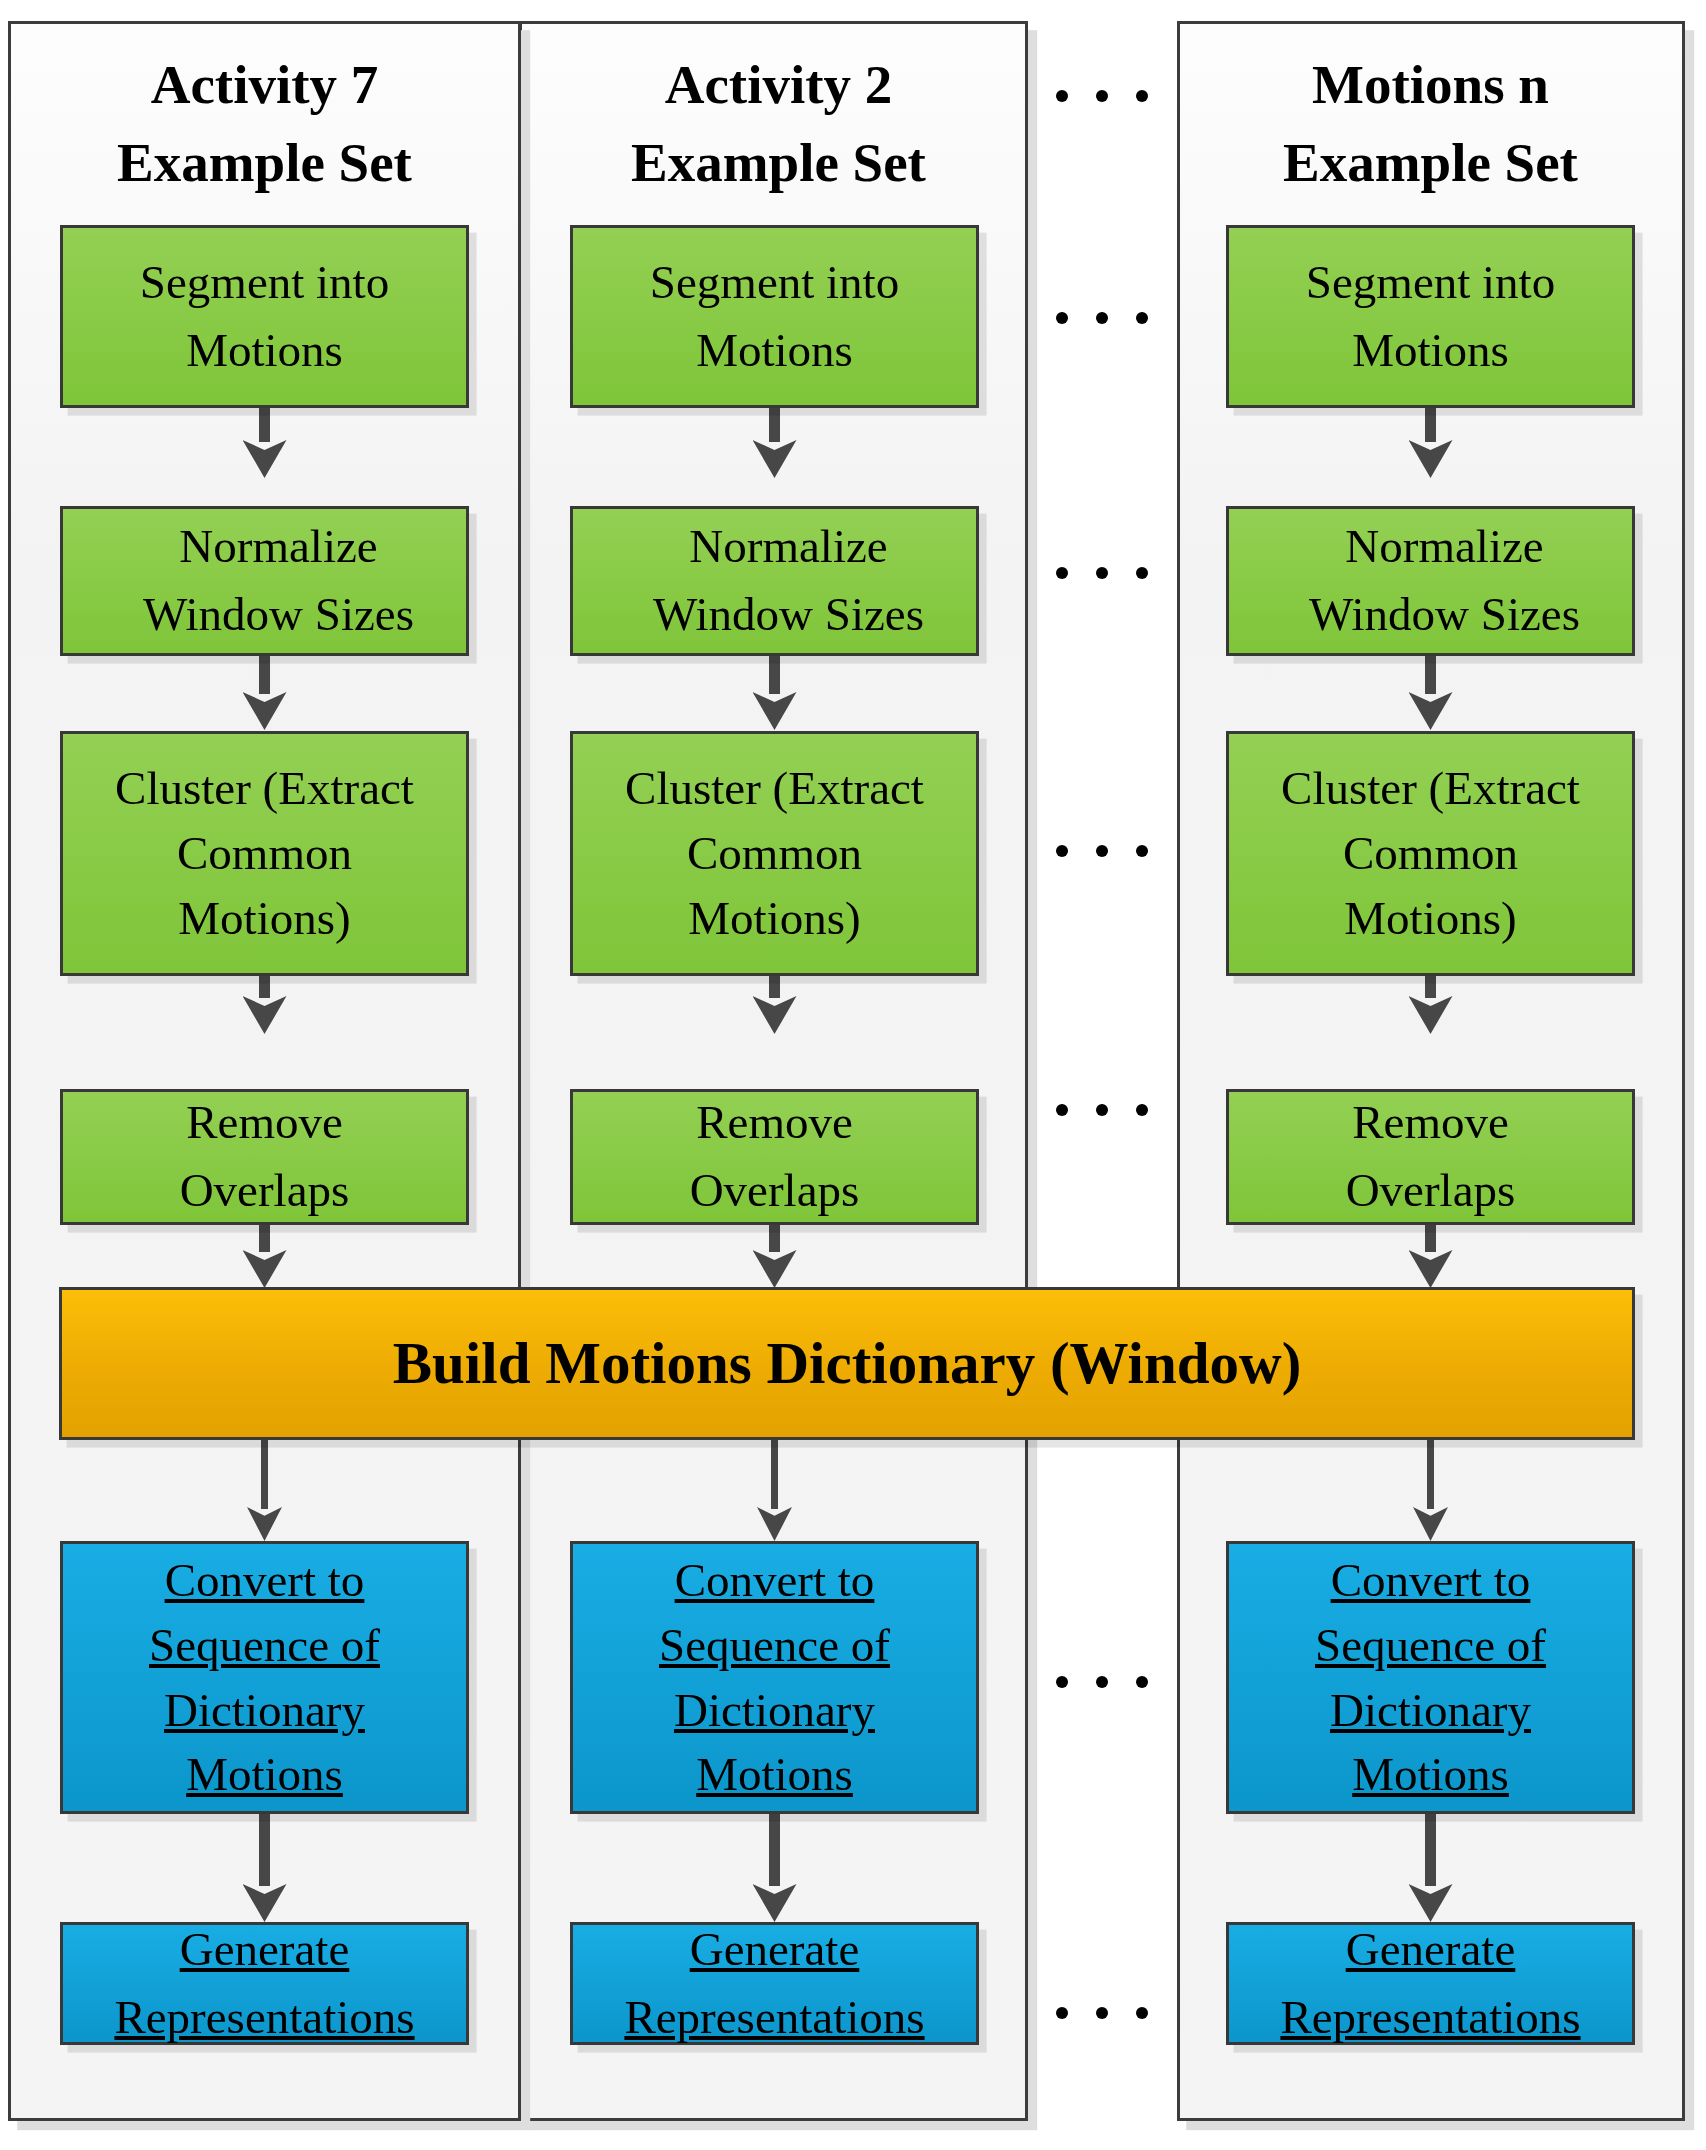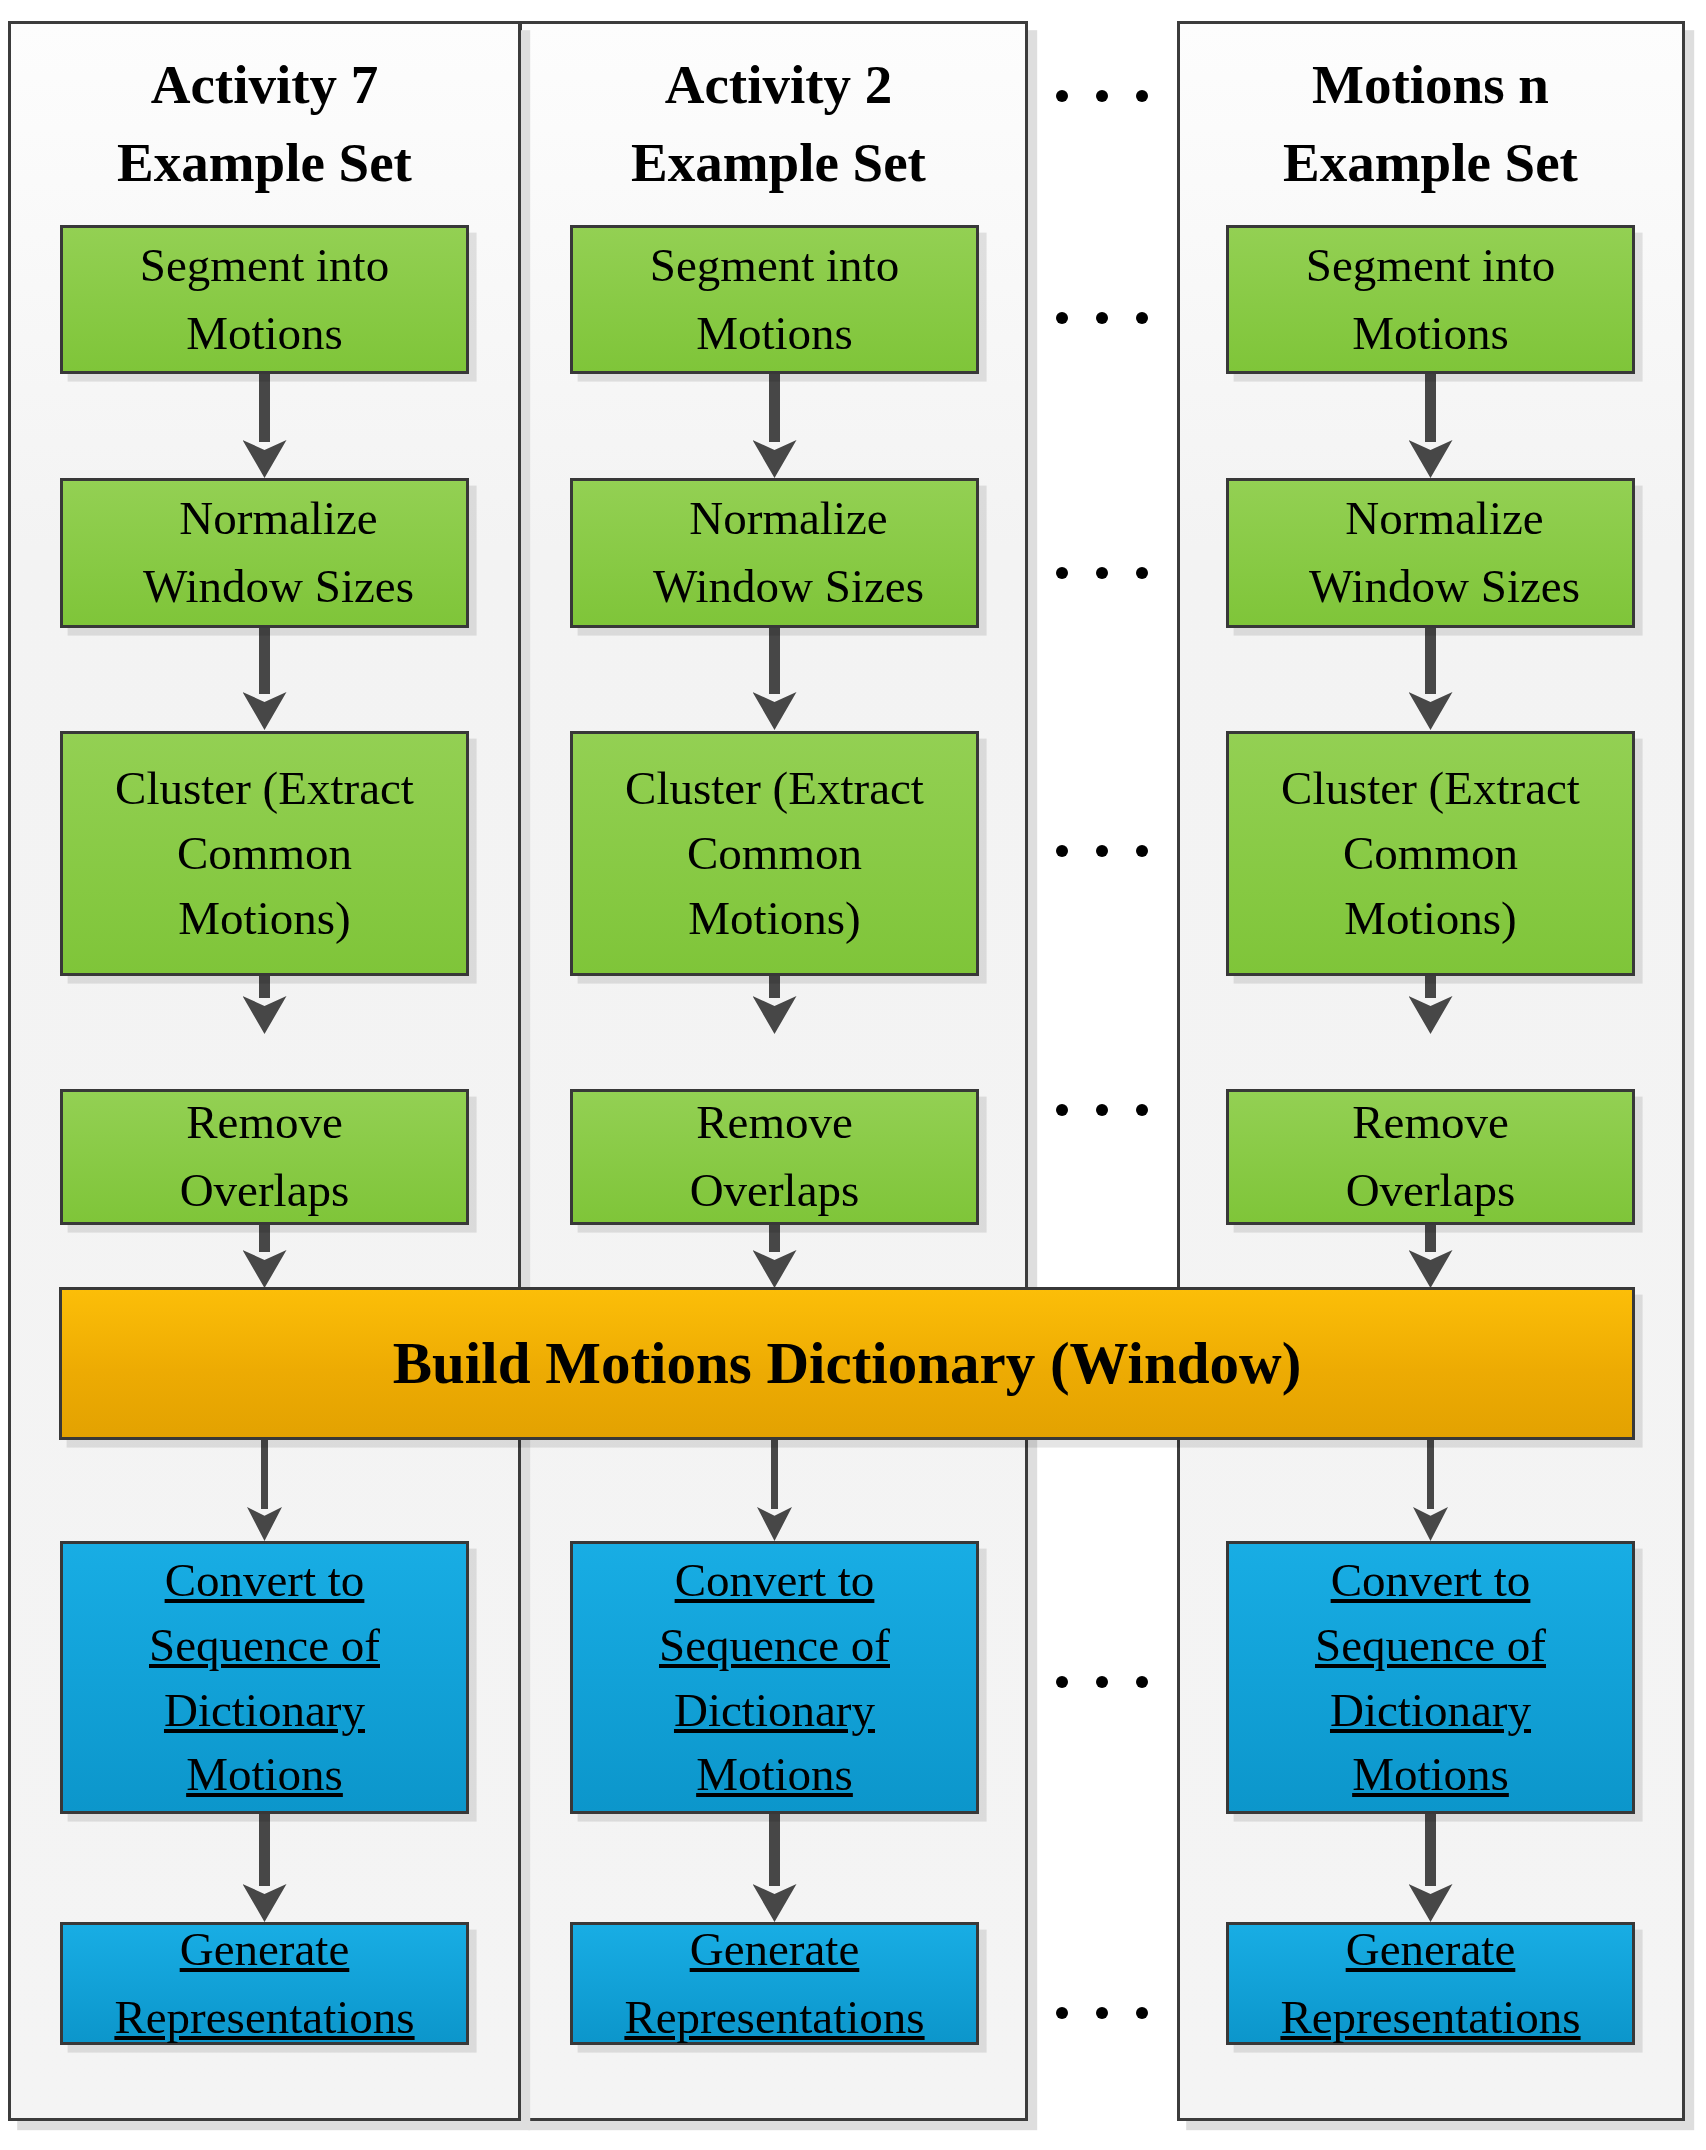--- a/index.html
+++ b/index.html
@@ -34,22 +34,22 @@
     position:absolute;width:409px;box-sizing:border-box;
     border:3.8px solid #383838;
     display:flex;align-items:center;justify-content:center;
     text-align:center;font-size:47px;line-height:1.44;
     white-space:pre-line;z-index:5;
     box-shadow:7.6px 7.6px 0 rgba(0,0,0,0.10);
   }
   .green{background:linear-gradient(180deg,#93d053 0%,#7fc539 100%);}
   .blue{background:linear-gradient(180deg,#18ade4 0%,#0c96cb 100%);text-decoration:underline;}
   .c0{left:60px;} .c1{left:570px;} .c2{left:1226px;}
-  .r1{top:225px;height:149px;}
-  .r2{top:478px;height:150px;padding-left:28px;}
+  .r1{top:225px;height:183px;}
+  .r2{top:506px;height:150px;padding-left:28px;}
   .r3{top:731px;height:245px;line-height:1.38;}
   .r4{top:1089px;height:136px;}
   .r5{top:1541px;height:273px;line-height:1.38;}
   .r6{top:1922px;height:123px;}
 
   .dict-bar{
     position:absolute;left:59px;top:1287px;width:1576px;height:153px;
     box-sizing:border-box;border:3.8px solid #383838;
     background:linear-gradient(180deg,#fcbe08 0%,#edab03 55%,#e3a201 100%);
     display:flex;align-items:center;justify-content:center;

